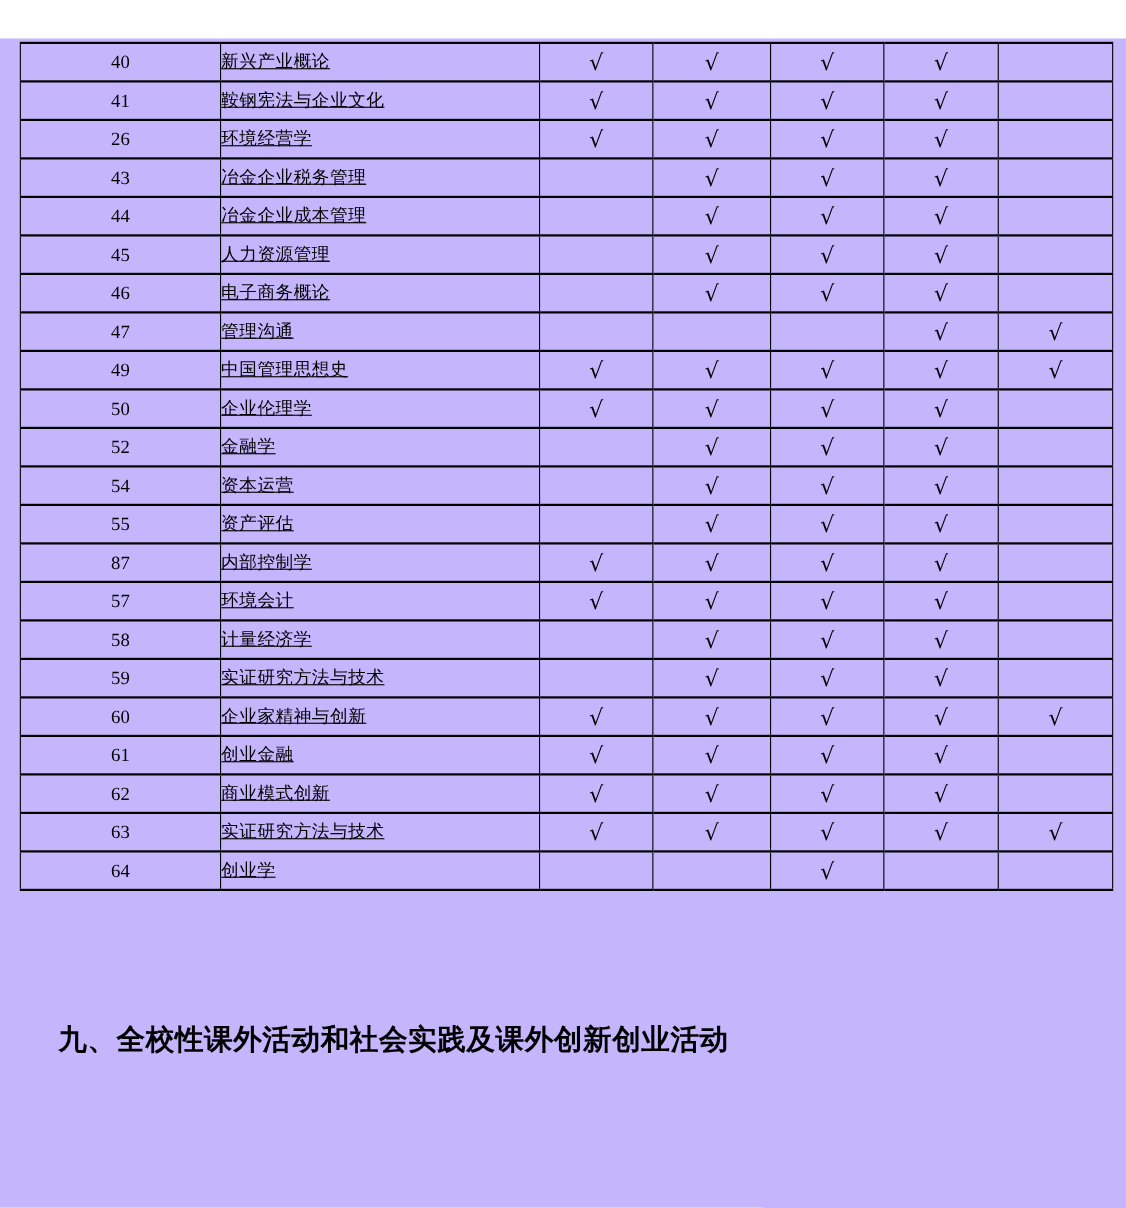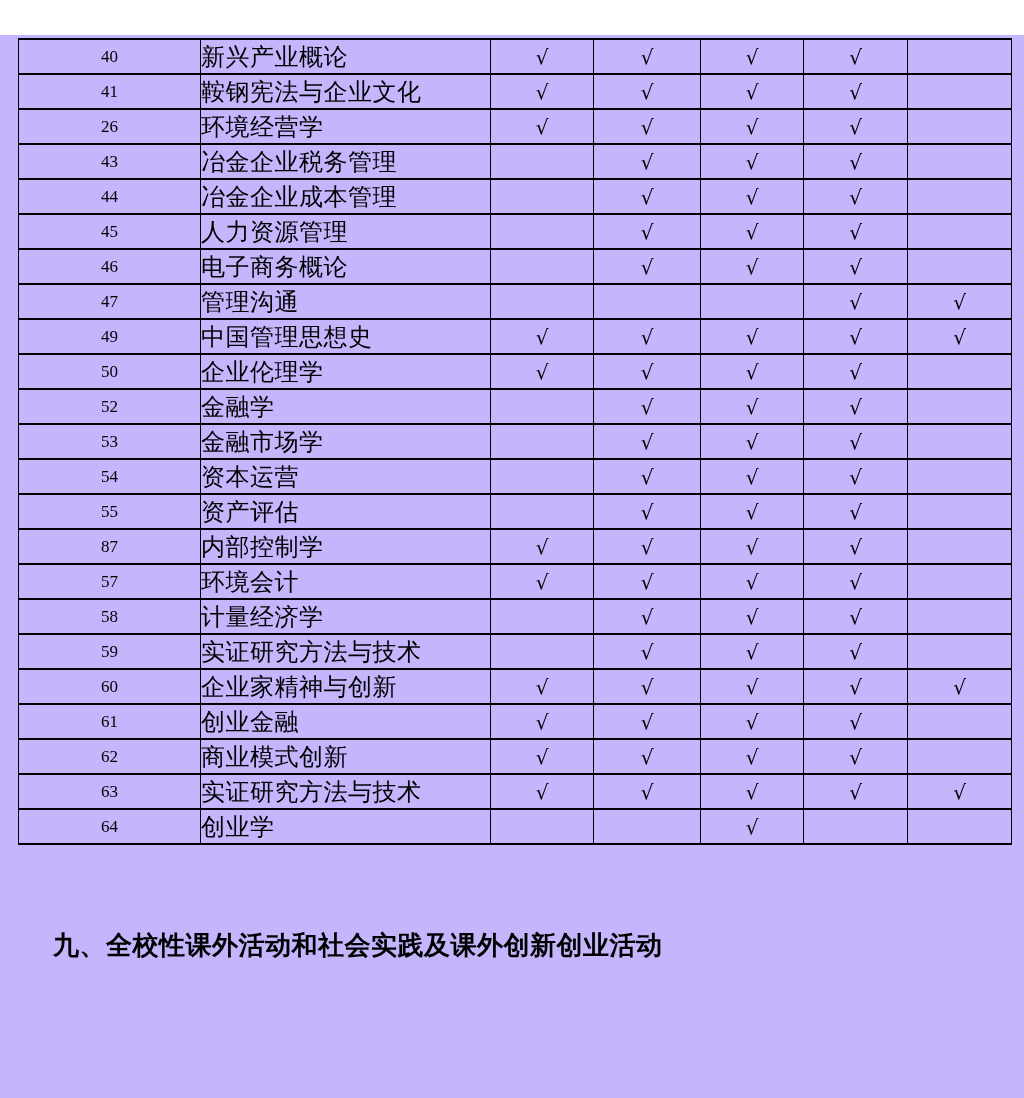--- a/index.html
+++ b/index.html
@@ -32,23 +32,24 @@
     white-space:nowrap;
   }
   td.col-no{
     text-align:center;
     font-size:17px;
     font-family:"Liberation Serif", serif;
   }
   td.col-name{
     text-align:left;
     padding-left:12px;
-    font-size:24px;
+    font-size:16px;
     letter-spacing:0.5px;
     font-family:"Liberation Serif", serif;
+    text-decoration:underline;
   }
   td.col-check{
     text-align:center;
     font-size:20px;
     font-family:"DejaVu Serif", serif;
   }
 
   
   .sec-heading{
     position:absolute;left:53px;
@@ -182,29 +183,20 @@
         <tr>
           <td class="col-no">52</td>
           <td class="col-name">金融学</td>
           <td class="col-check"></td>
           <td class="col-check">√</td>
           <td class="col-check">√</td>
           <td class="col-check">√</td>
           <td class="col-check"></td>
         </tr>
         <tr>
-          <td class="col-no">53</td>
-          <td class="col-name">金融市场学</td>
-          <td class="col-check"></td>
-          <td class="col-check">√</td>
-          <td class="col-check">√</td>
-          <td class="col-check">√</td>
-          <td class="col-check"></td>
-        </tr>
-        <tr>
           <td class="col-no">54</td>
           <td class="col-name">资本运营</td>
           <td class="col-check"></td>
           <td class="col-check">√</td>
           <td class="col-check">√</td>
           <td class="col-check">√</td>
           <td class="col-check"></td>
         </tr>
         <tr>
           <td class="col-no">55</td>

